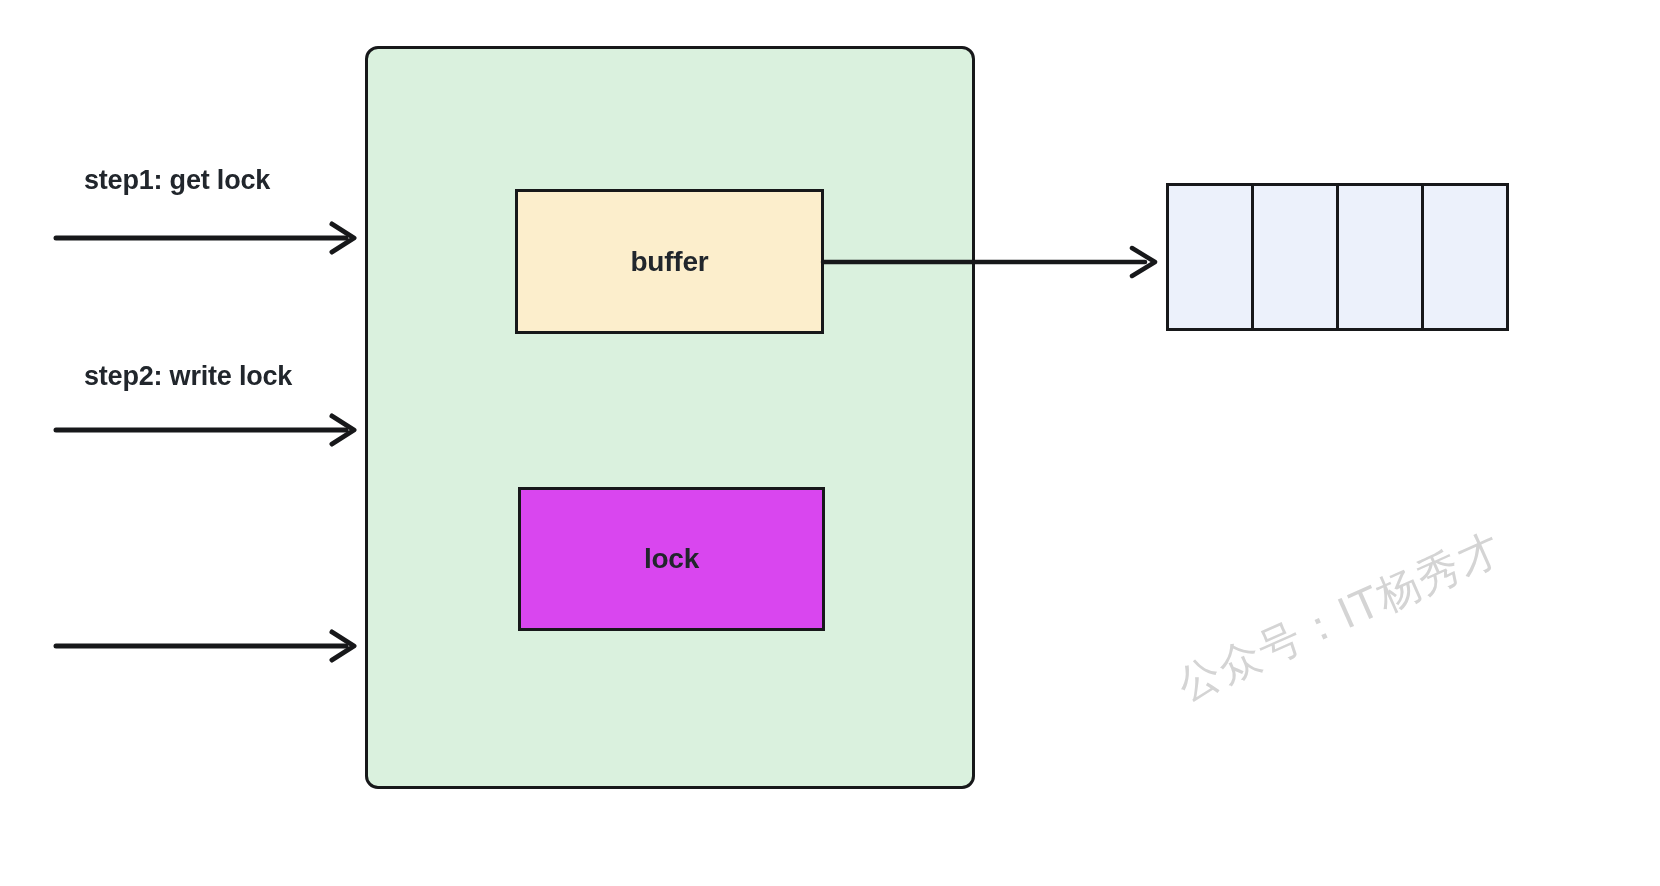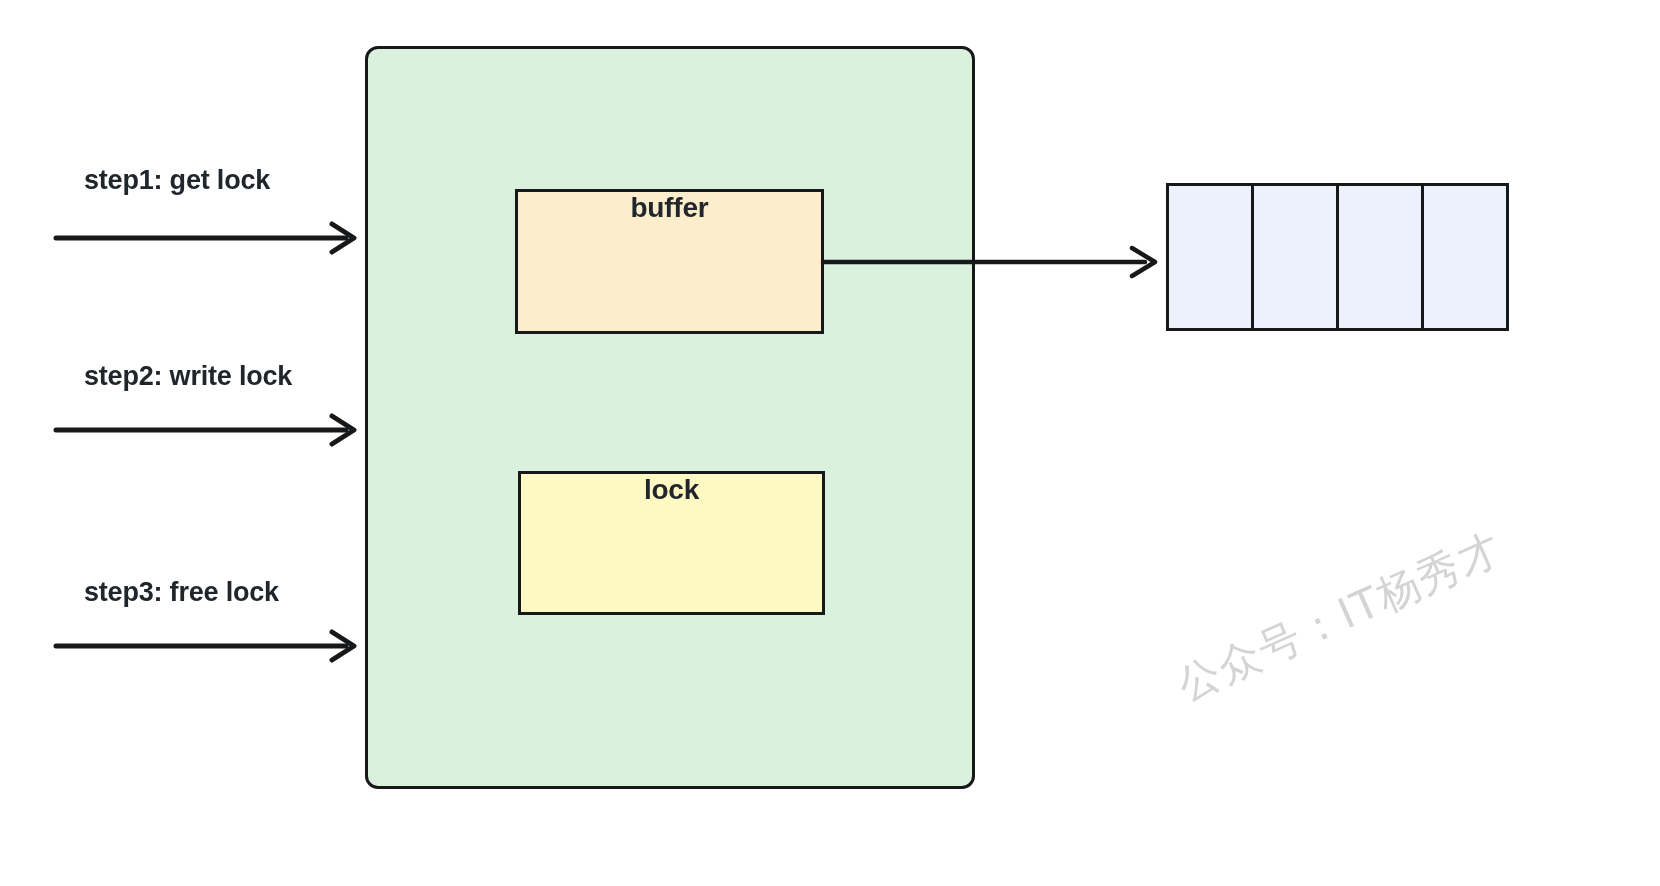--- a/index.html
+++ b/index.html
@@ -67,44 +67,44 @@
     border-radius: 13px;
     box-sizing: border-box;
   }
 
   
   .inner-box {
     position: absolute;
     border: 3px solid #17181a;
     box-sizing: border-box;
     display: flex;
-    align-items: flex-start;
+    align-items: center;
     justify-content: center;
   }
   .inner-box .inner-label {
     font-size: 28px;
     font-weight: 700;
     color: #21262c;
     letter-spacing: -0.2px;
   }
 
   .buffer-box {
     left: 515px;
     top: 189px;
     width: 309px;
     height: 145px;
     background: #fceecc;
   }
 
   .lock-box {
     left: 518px;
-    top: 471px;
+    top: 487px;
     width: 307px;
     height: 144px;
-    background: #fef9c3;
+    background: #d946ef;
   }
 
   
   .connector {
     position: absolute;
     left: 820px;
     top: 240px;
     width: 345px;
     height: 46px;
   }
@@ -142,21 +142,20 @@
 
   <div class="step-label" style="left:84px; top:361px;">step2: write lock</div>
 
   <div class="step-arrow" style="left:50px; top:410px; width:315px;">
     <svg width="315" height="40" viewBox="0 0 315 40">
       <line x1="6" y1="20" x2="296" y2="20" stroke="#17181a" stroke-width="5" stroke-linecap="round"></line>
       <polyline points="282,6 304,20 282,34" fill="none" stroke="#17181a" stroke-width="5" stroke-linecap="round" stroke-linejoin="round"></polyline>
     </svg>
   </div>
 
-  <div class="step-label" style="left:84px; top:577px;">step3: free lock</div>
 
   <div class="step-arrow" style="left:50px; top:626px; width:315px;">
     <svg width="315" height="40" viewBox="0 0 315 40">
       <line x1="6" y1="20" x2="296" y2="20" stroke="#17181a" stroke-width="5" stroke-linecap="round"></line>
       <polyline points="282,6 304,20 282,34" fill="none" stroke="#17181a" stroke-width="5" stroke-linecap="round" stroke-linejoin="round"></polyline>
     </svg>
   </div>
 
   <div class="container-box"></div>
 

